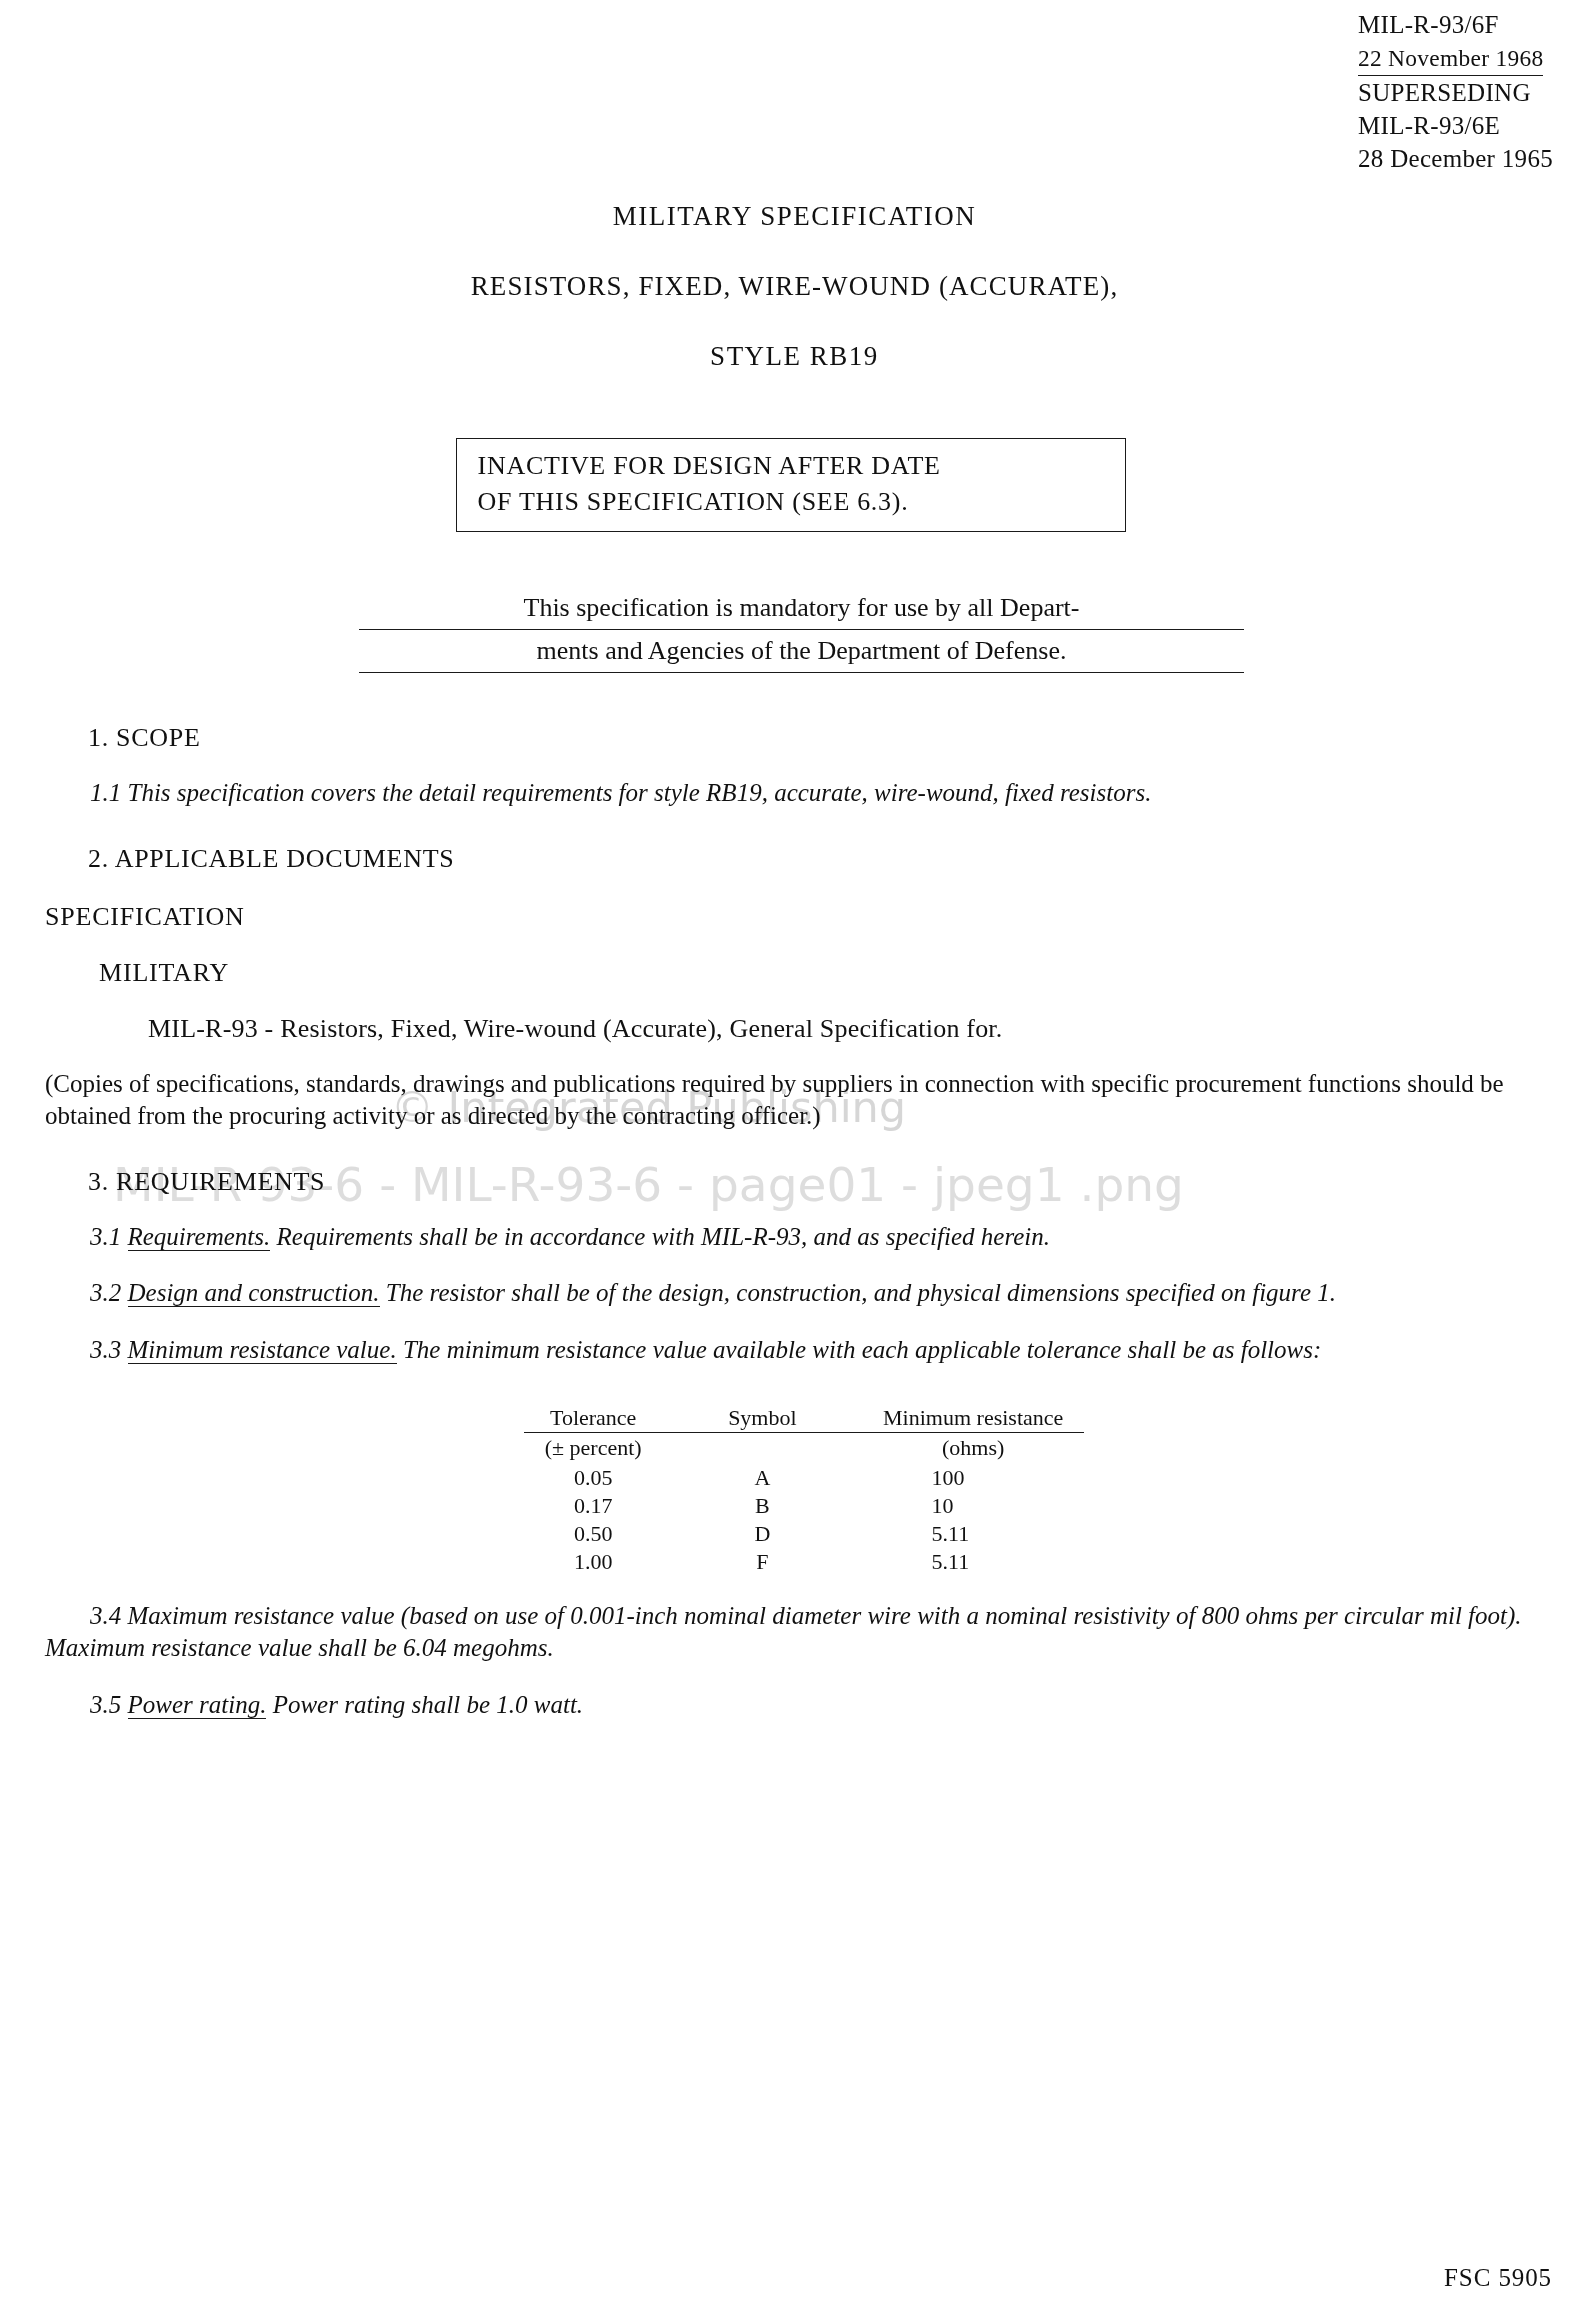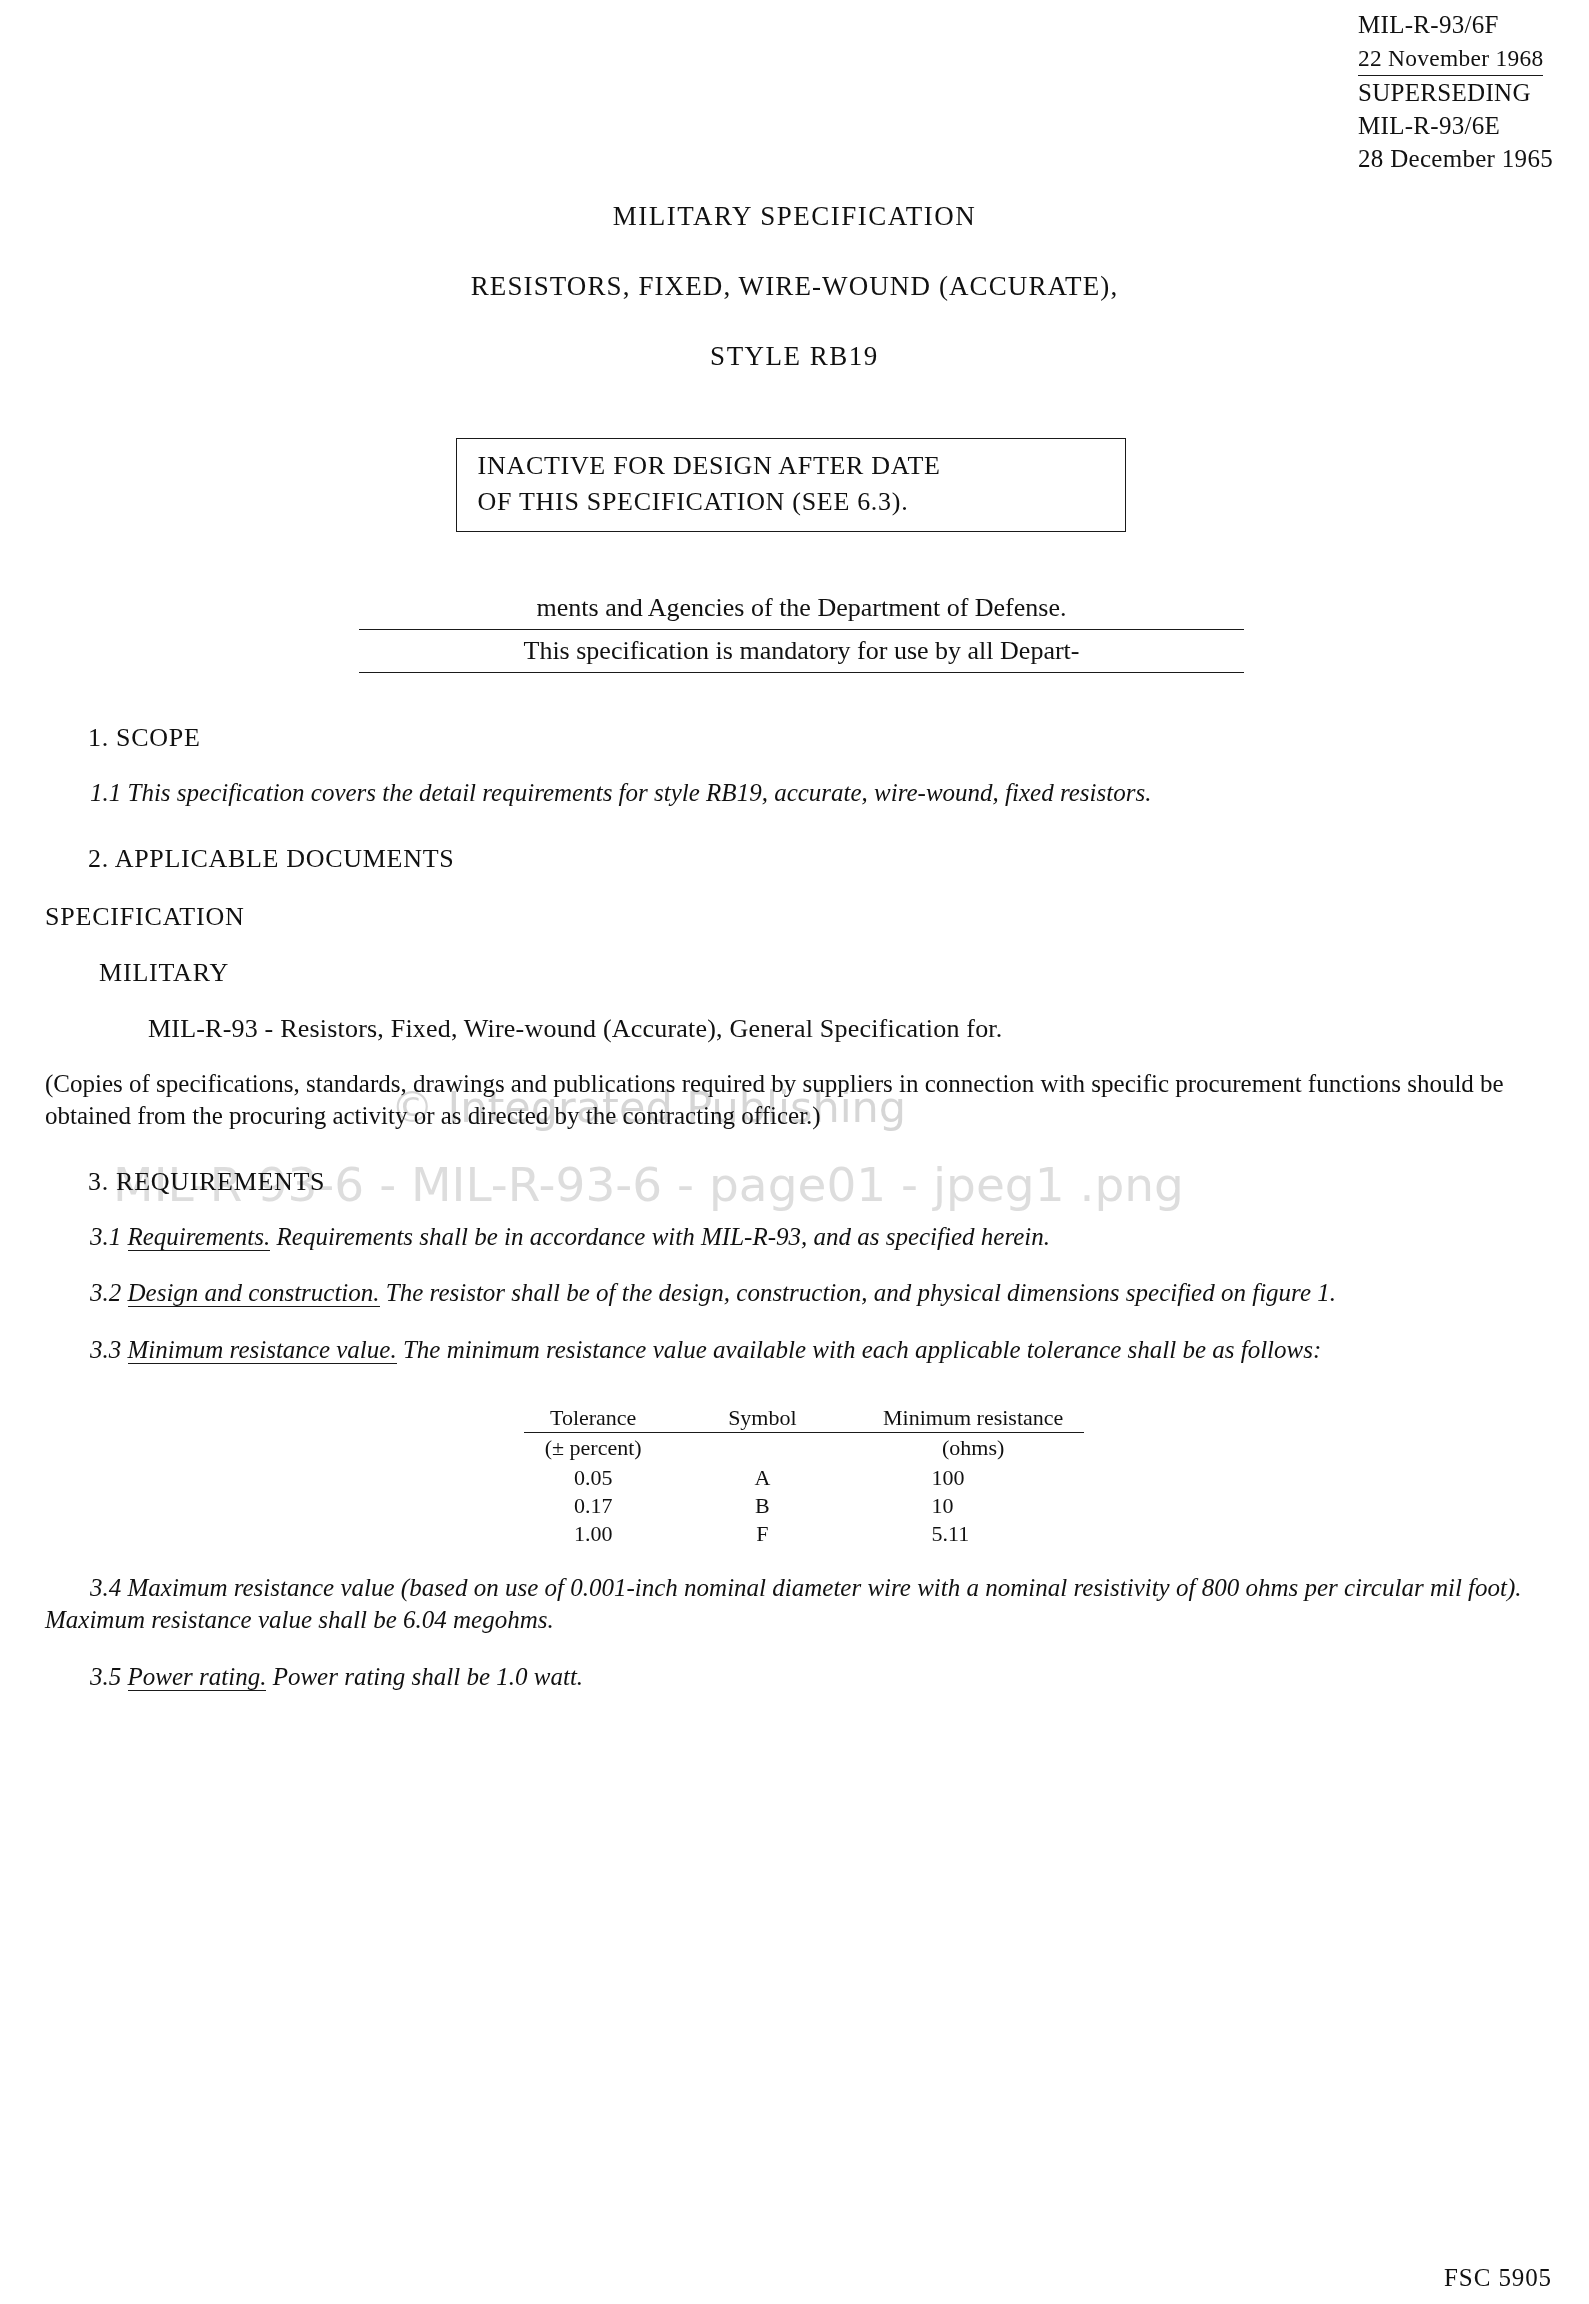--- a/index.html
+++ b/index.html
@@ -200,22 +200,22 @@
     <div class="title-line t2">RESISTORS, FIXED, WIRE-WOUND (ACCURATE),</div>
     <div class="title-line t3">STYLE RB19</div>
   </div>
 
   <div class="inactive-box">
     <div>INACTIVE FOR DESIGN AFTER DATE</div>
     <div>OF THIS SPECIFICATION (SEE 6.3).</div>
   </div>
 
   <div class="mandatory">
+    <div>This specification is mandatory for use by all Depart-</div>
     <div>ments and Agencies of the Department of Defense.</div>
-    <div>This specification is mandatory for use by all Depart-</div>
   </div>
 
   <div class="wm wm1">© Integrated Publishing</div>
   <div class="wm wm2">MIL-R-93-6 - MIL-R-93-6 - page01 - jpeg1 .png</div>
 
   <div class="body">
 
     <div class="sec-head">1.  SCOPE</div>
 
     <p class="para indent">1.1  This specification covers the detail requirements for style RB19, accurate, wire-wound, fixed resistors.</p>
@@ -270,20 +270,25 @@
             <td class="tol-val">0.05</td>
             <td>A</td>
             <td class="min-val">100</td>
           </tr>
           <tr>
             <td class="tol-val">0.17</td>
             <td>B</td>
             <td class="min-val">10</td>
           </tr>
           <tr>
+            <td class="tol-val">0.50</td>
+            <td>D</td>
+            <td class="min-val">5.11</td>
+          </tr>
+          <tr>
             <td class="tol-val">1.00</td>
             <td>F</td>
             <td class="min-val">5.11</td>
           </tr>
         </tbody>
       </table>
     </div>
 
     <p class="para indent">3.4  Maximum resistance value (based on use of 0.001-inch nominal diameter wire with a nominal resistivity of 800 ohms per circular mil foot).  Maximum resistance value shall be 6.04 megohms.</p>
 

